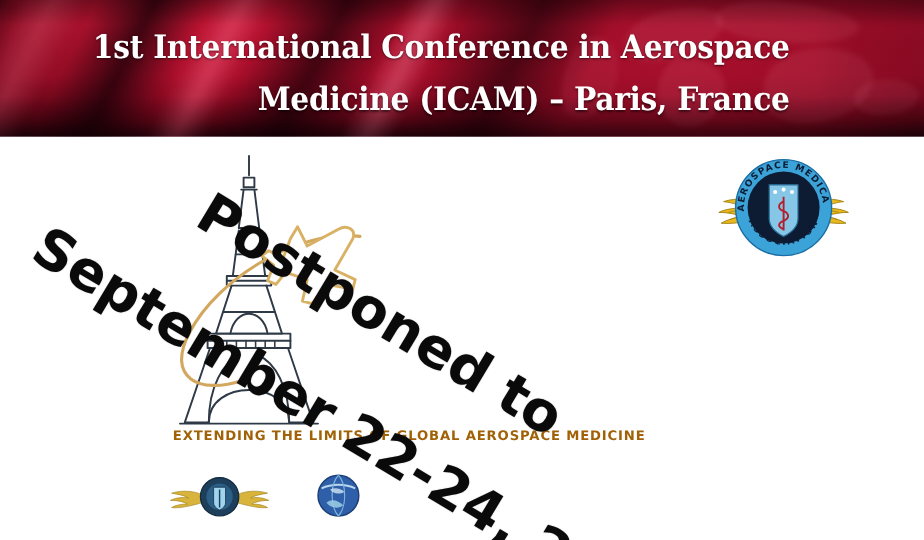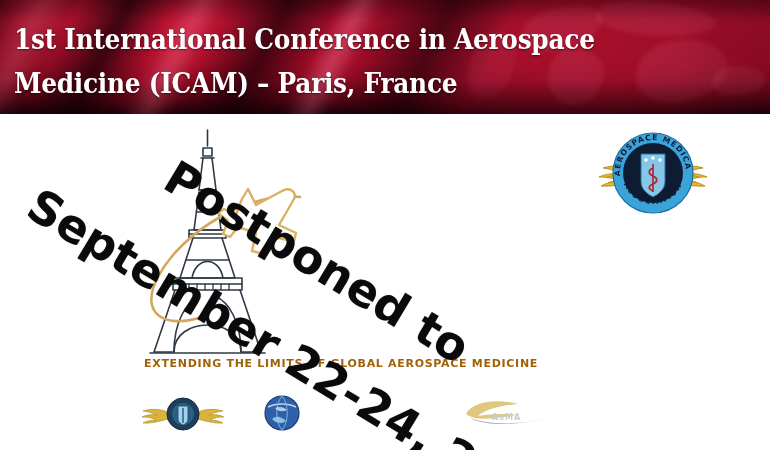--- a/index.html
+++ b/index.html
@@ -25,20 +25,21 @@
   #banner {
     position: absolute;
     left: 0; top: 0;
     width: 770px;
     height: 114px;
     overflow: hidden;
     background:
       radial-gradient(ellipse 340px 150px at 560px 46px, rgba(168,16,44,0.95) 0%, rgba(140,10,34,0.55) 45%, rgba(96,4,22,0.0) 78%),
       radial-gradient(ellipse 420px 120px at 120px 14px, rgba(196,22,52,0.75) 0%, rgba(140,8,30,0.25) 55%, rgba(80,2,16,0) 85%),
       linear-gradient(180deg, #8d0a22 0%, #b4102f 22%, #ae0e2c 55%, #6d0519 88%, #3a0210 100%);
+    text-align: right;
   }
   
   .streak {
     position: absolute;
     top: -60px;
     height: 260px;
     transform: rotate(27deg);
     transform-origin: top left;
     filter: blur(3px);
   }
@@ -414,28 +415,20 @@
           <circle cx="22" cy="22" r="17" fill="none" stroke="#1c3f78" stroke-width="1.2"></circle>
           <path d="M8 16 C16 12, 28 12, 36 16" stroke="#b9d8ef" stroke-width="1.6" fill="none"></path>
           <path d="M22 5 C15 13, 15 31, 22 39" stroke="#7fb4de" stroke-width="1" fill="none"></path>
           <path d="M22 5 C29 13, 29 31, 22 39" stroke="#7fb4de" stroke-width="1" fill="none"></path>
           <path d="M12 28 C16 24, 22 26, 26 30 C23 33, 16 33, 12 28 Z" fill="#9ccfe8" opacity="0.85"></path>
           <path d="M15 17 C19 15, 24 16, 27 19 C23 21, 18 21, 15 17 Z" fill="#cfe6f4" opacity="0.8"></path>
         </svg>
       </div>
 
 
-      <div class="partner p4">
-        <svg width="92" height="34" viewBox="0 0 92 34" xmlns="http://www.w3.org/2000/svg">
-          <path d="M4 18 C10 6, 34 2, 56 8 C42 9, 24 13, 16 20 C26 18, 42 17, 54 19
-                   C36 22, 14 26, 4 18 Z" fill="#d9bd6a" opacity="0.85"></path>
-          <path d="M8 22 C22 30, 56 30, 86 22 C62 28, 30 30, 8 22 Z" fill="#8e9aa6" opacity="0.8"></path>
-          <text x="30" y="24" font-family="DejaVu Sans, sans-serif" font-size="8" font-weight="700" fill="#c3ccd5" letter-spacing="1">AsMA</text>
-        </svg>
-      </div>
 
     </div>
   </div>
 
   <div id="overlay">
     <div class="ovl-line" id="ovl-a">Postponed to</div>
     <div class="ovl-line" id="ovl-b">September 22-24, 2022</div>
   </div>
 
 </div>

